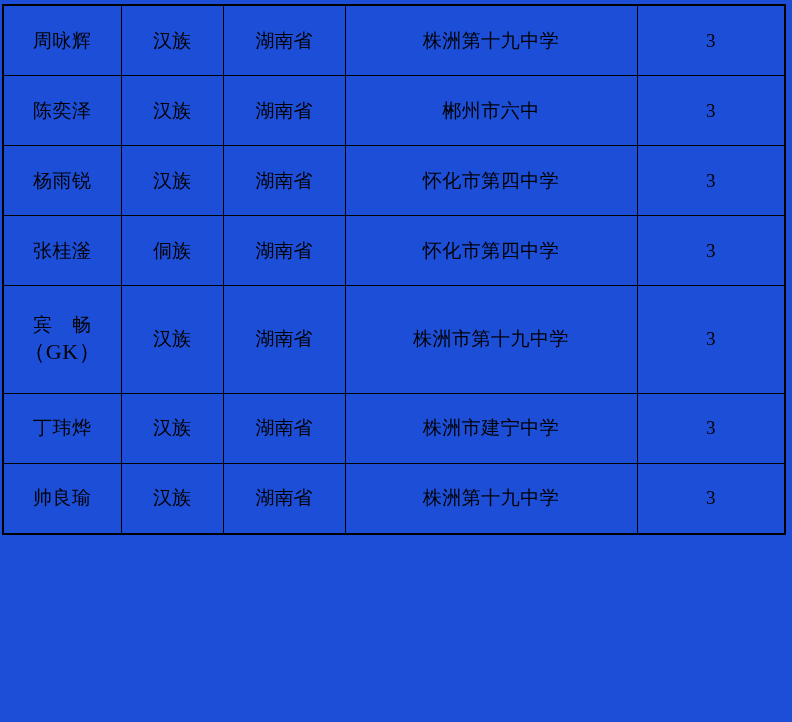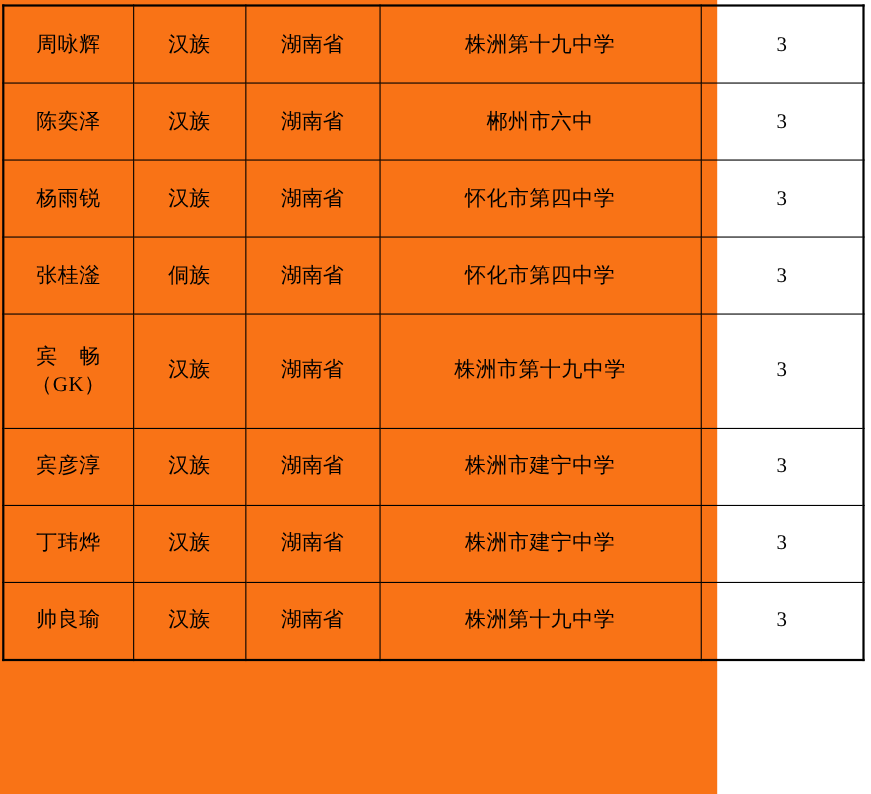--- a/index.html
+++ b/index.html
@@ -8,24 +8,24 @@
     background: #ffffff;
   }
   body {
     width: 792px;
     height: 722px;
     font-family: "Liberation Serif", "DejaVu Serif", serif;
     color: #000000;
     overflow: hidden;
   }
   .sheet {
-    width: 652px;
+    width: 792px;
     height: 722px;
     position: relative;
-    background: #f97316;
+    background: #1d4ed8;
   }
   table.roster {
     border-collapse: collapse;
     table-layout: fixed;
     width: 782px;
     margin: 0 0 0 2px;
     border-top: 2px solid #000;
     border-left: 2px solid #000;
     border-right: 2px solid #000;
     border-bottom: 2px solid #000;
@@ -48,21 +48,21 @@
   col.c-score  { width: 148px; }
 
   td.name   { font-size: 20px; letter-spacing: 0.5px; }
   td.eth    { font-size: 19px; }
   td.prov   { font-size: 19px; }
   td.school { font-size: 20px; letter-spacing: 0.5px; }
   td.score  { font-size: 19px; font-family: "Liberation Serif", serif; }
 
   td.name .sub {
     display: block;
-    font-size: 19px;
+    font-size: 22px;
   }
   .spacer-top { height: 4px; }
 </style>
 </head>
 <body>
 
 <div class="sheet">
   <div class="spacer-top"></div>
   <table class="roster">
     <colgroup>
@@ -105,27 +105,20 @@
         <td class="name">
           <span>宾　畅</span>
           <span class="sub">（GK）</span>
         </td>
         <td class="eth">汉族</td>
         <td class="prov">湖南省</td>
         <td class="school">株洲市第十九中学</td>
         <td class="score">3</td>
       </tr>
       <tr>
-        <td class="name">宾彦淳</td>
-        <td class="eth">汉族</td>
-        <td class="prov">湖南省</td>
-        <td class="school">株洲市建宁中学</td>
-        <td class="score">3</td>
-      </tr>
-      <tr>
         <td class="name">丁玮烨</td>
         <td class="eth">汉族</td>
         <td class="prov">湖南省</td>
         <td class="school">株洲市建宁中学</td>
         <td class="score">3</td>
       </tr>
       <tr>
         <td class="name">帅良瑜</td>
         <td class="eth">汉族</td>
         <td class="prov">湖南省</td>

